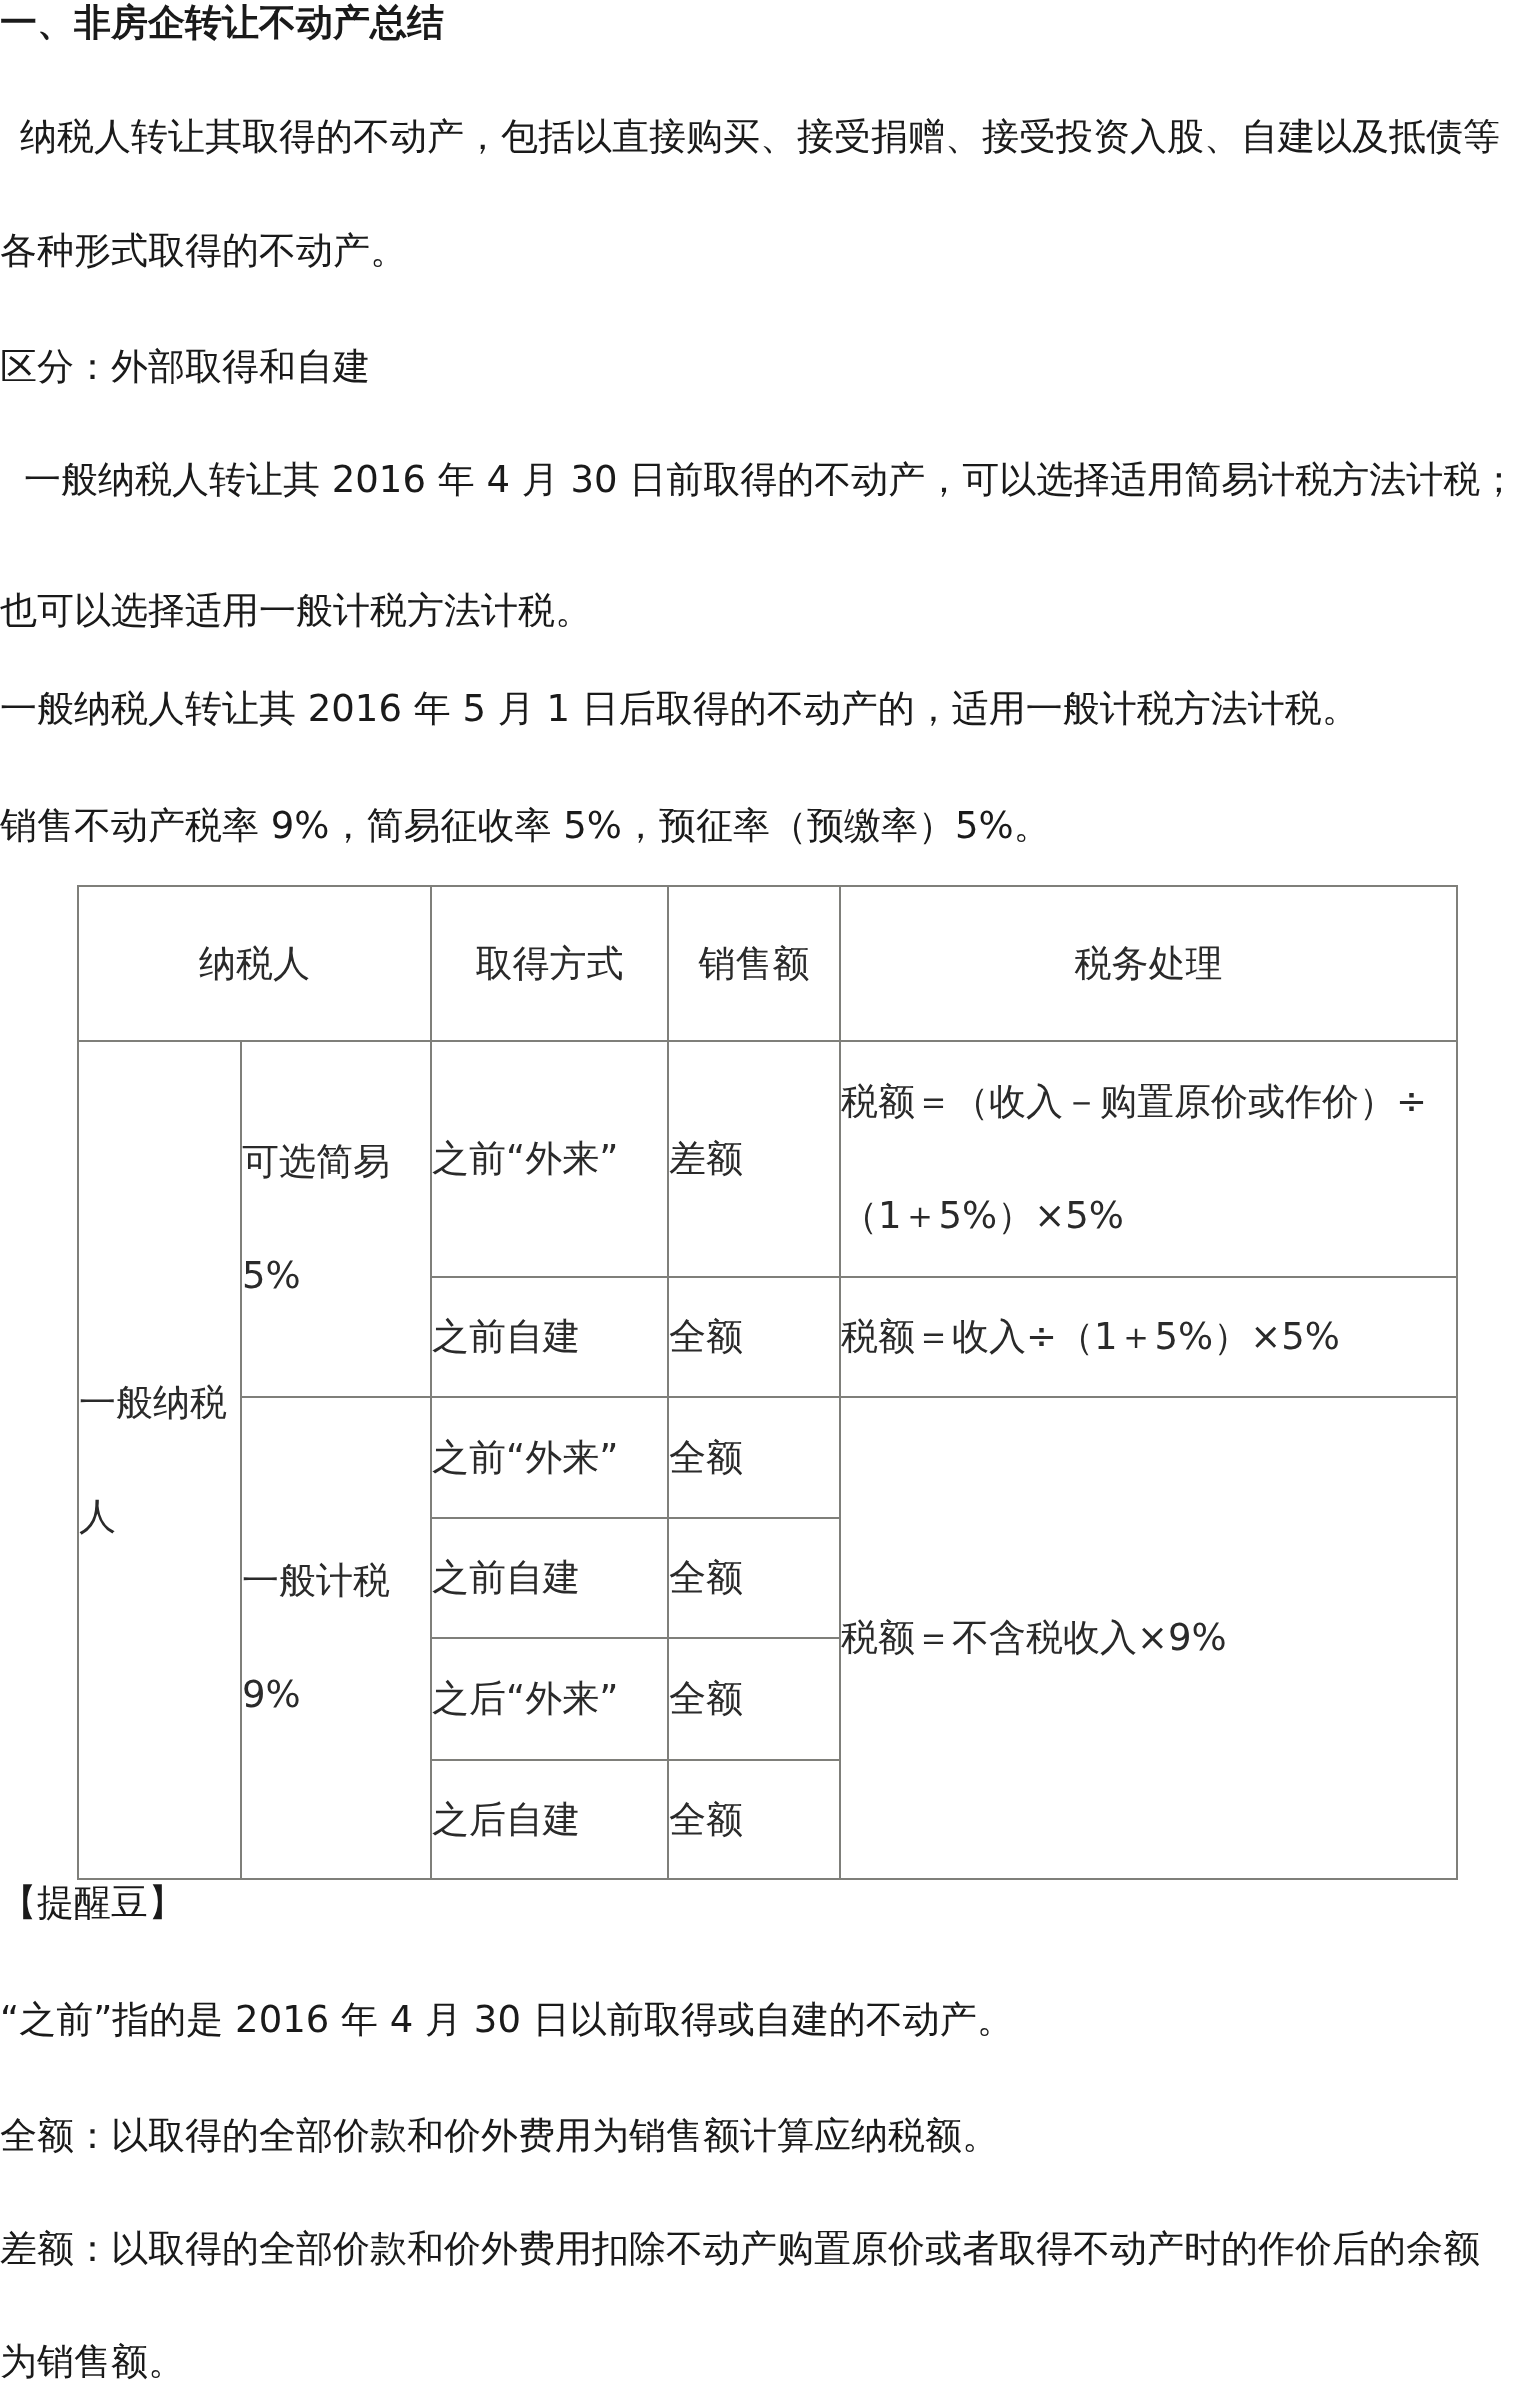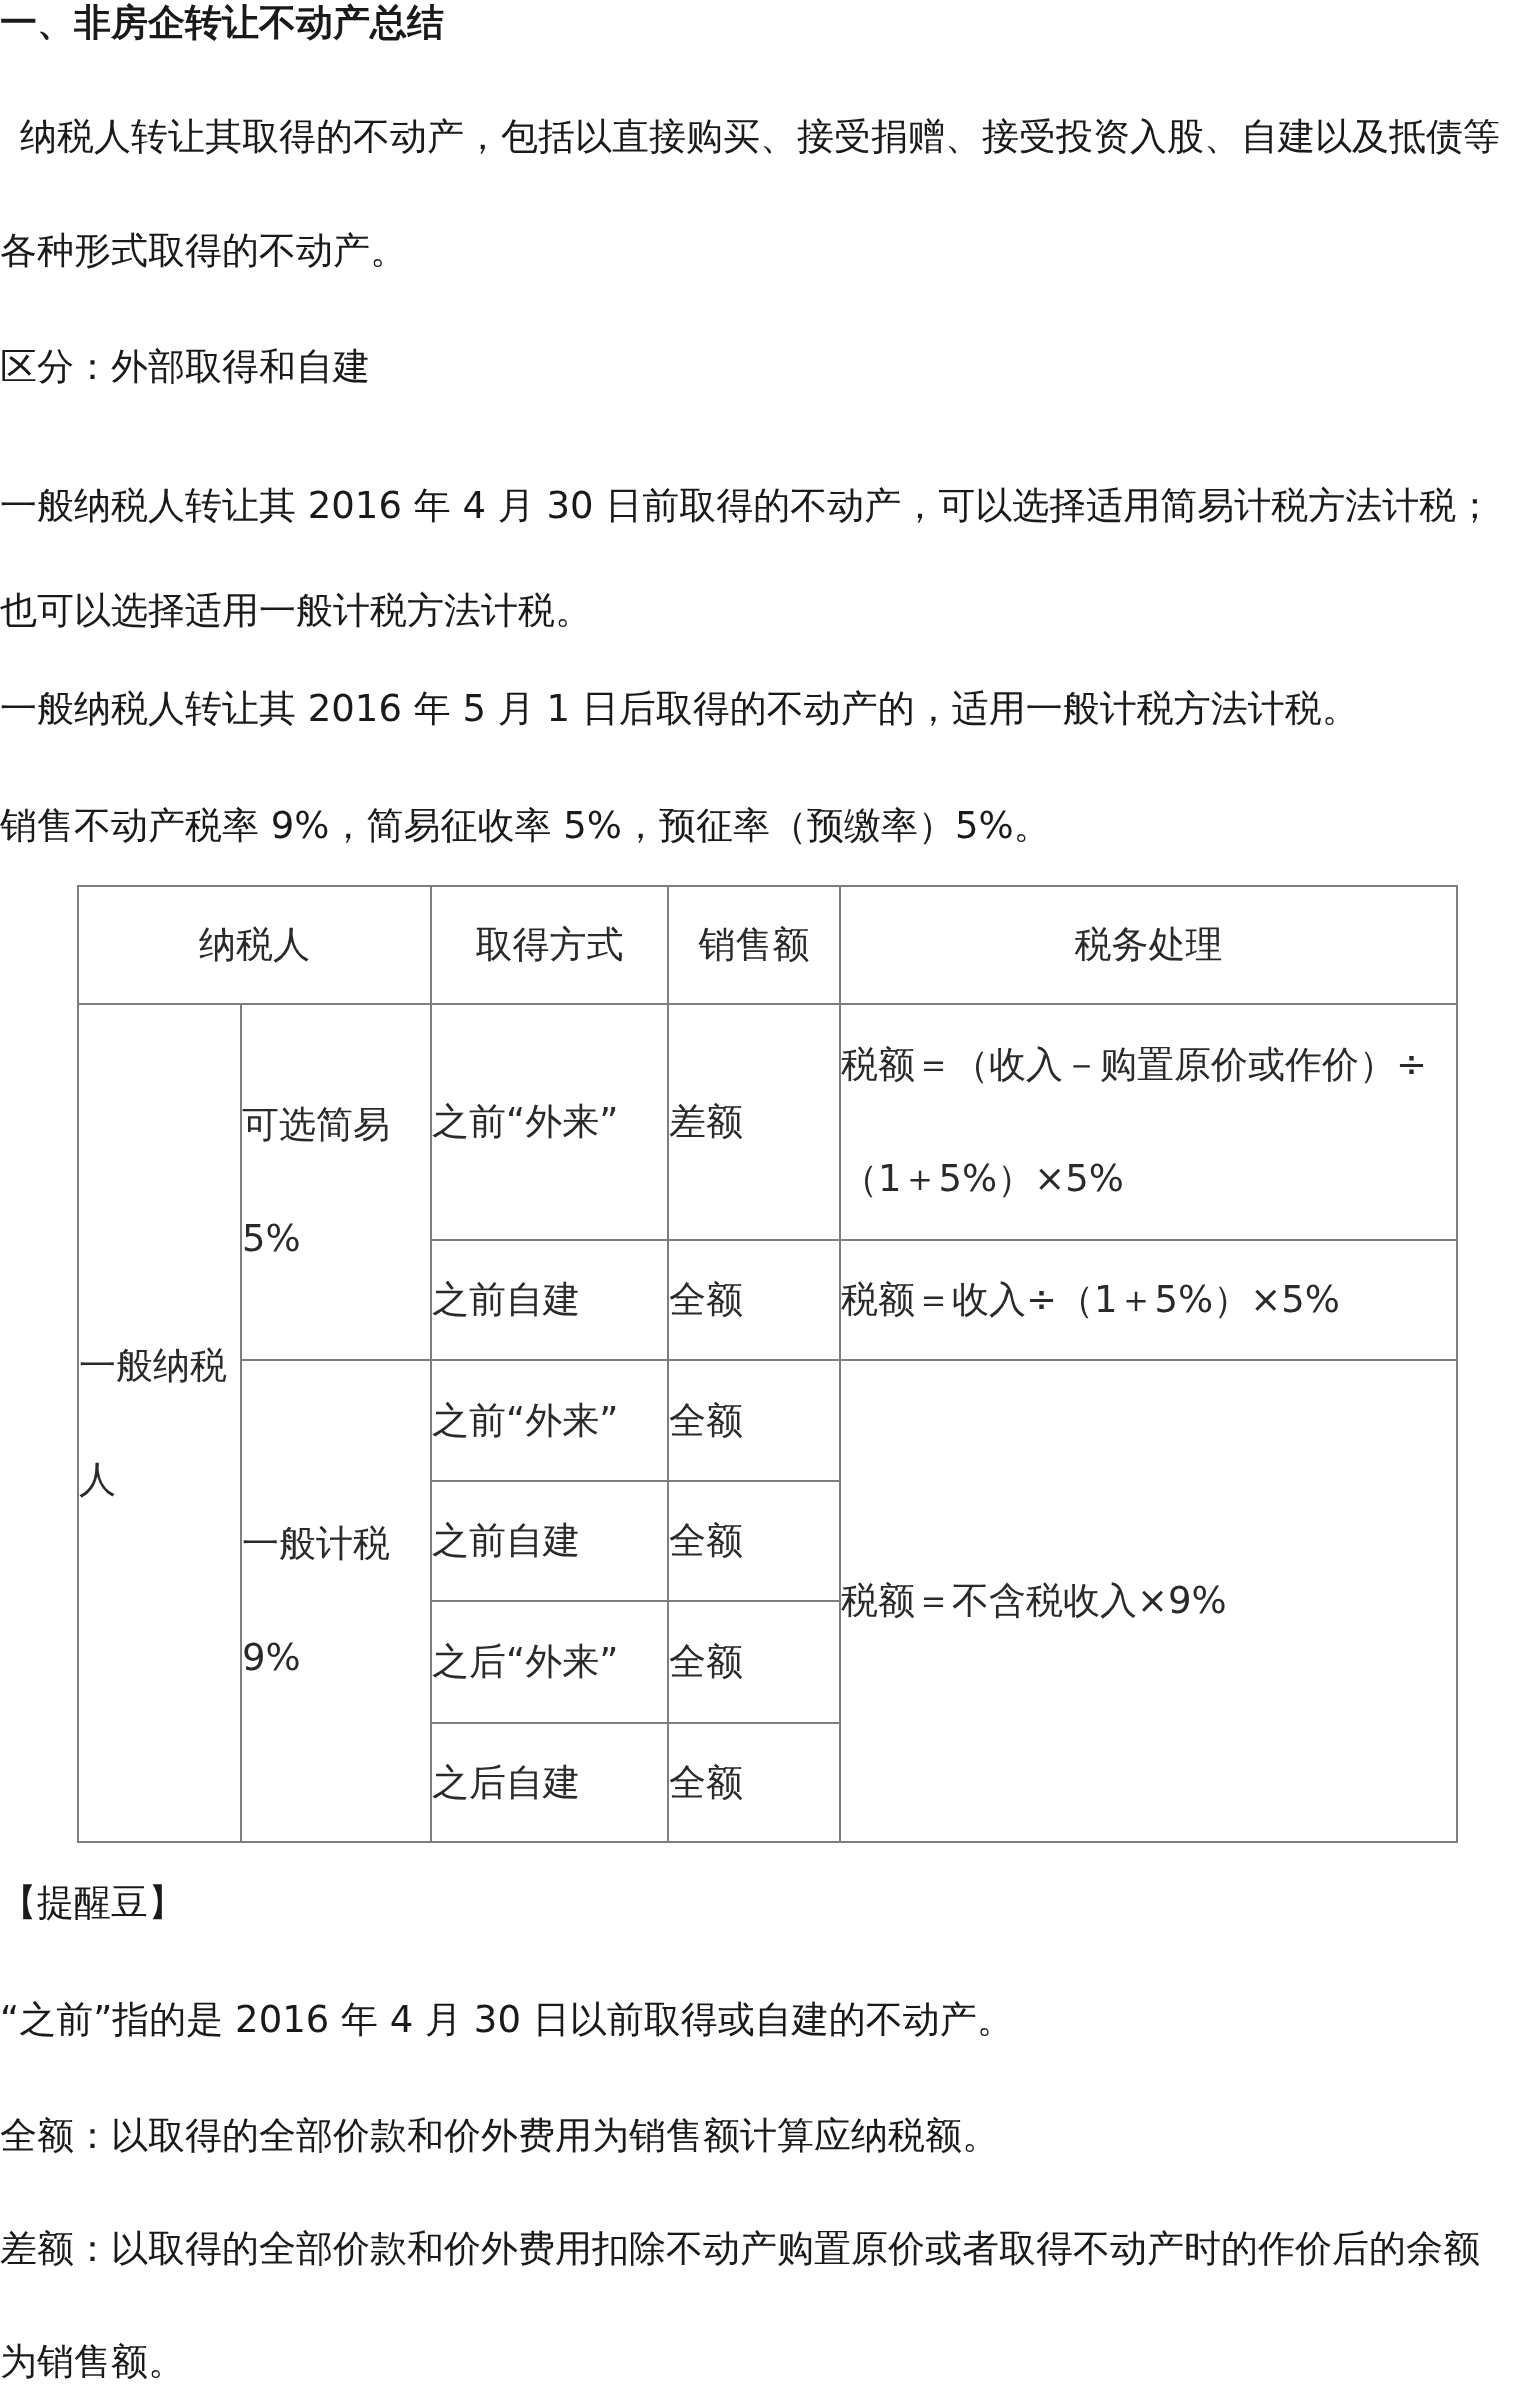--- a/index.html
+++ b/index.html
@@ -13,35 +13,35 @@
   td.c{text-align:center;}
   .wrap{line-height:114px;white-space:normal;word-break:break-all;}
 </style>
 </head>
 <body>
 
 <div class="line title" style="top:0px;">一、非房企转让不动产总结</div>
 <div class="line" style="top:114px;padding-left:20px;">纳税人转让其取得的不动产，包括以直接购买、接受捐赠、接受投资入股、自建以及抵债等</div>
 <div class="line" style="top:228px;">各种形式取得的不动产。</div>
 <div class="line" style="top:344px;">区分：外部取得和自建</div>
-<div class="line" style="top:483px;">一般纳税人转让其 2016 年 4 月 30 日前取得的不动产，可以选择适用简易计税方法计税；</div>
+<div class="line" style="top:457px;padding-left:24px;">一般纳税人转让其 2016 年 4 月 30 日前取得的不动产，可以选择适用简易计税方法计税；</div>
 <div class="line" style="top:572px;margin-top:16px;">也可以选择适用一般计税方法计税。</div>
 <div class="line" style="top:686px;">一般纳税人转让其 2016 年 5 月 1 日后取得的不动产的，适用一般计税方法计税。</div>
 <div class="line" style="top:803px;">销售不动产税率 9%，简易征收率 5%，预征率（预缴率）5%。</div>
 
 <table>
   <colgroup>
     <col style="width:163px">
       <col style="width:190px">
       <col style="width:237px">
       <col style="width:172px">
       <col style="width:617px">
   </colgroup>
   <tbody>
-      <tr style="height:118px">
+      <tr style="height:155px">
     <td class="c" colspan="2">纳税人</td>
     <td class="c">取得方式</td>
     <td class="c">销售额</td>
     <td class="c">税务处理</td>
   </tr>
   <tr style="height:236px">
     <td rowspan="6" class="wrap">一般纳税人</td>
     <td rowspan="2" class="wrap">可选简易5%</td>
     <td>之前“外来”</td>
     <td>差额</td>

